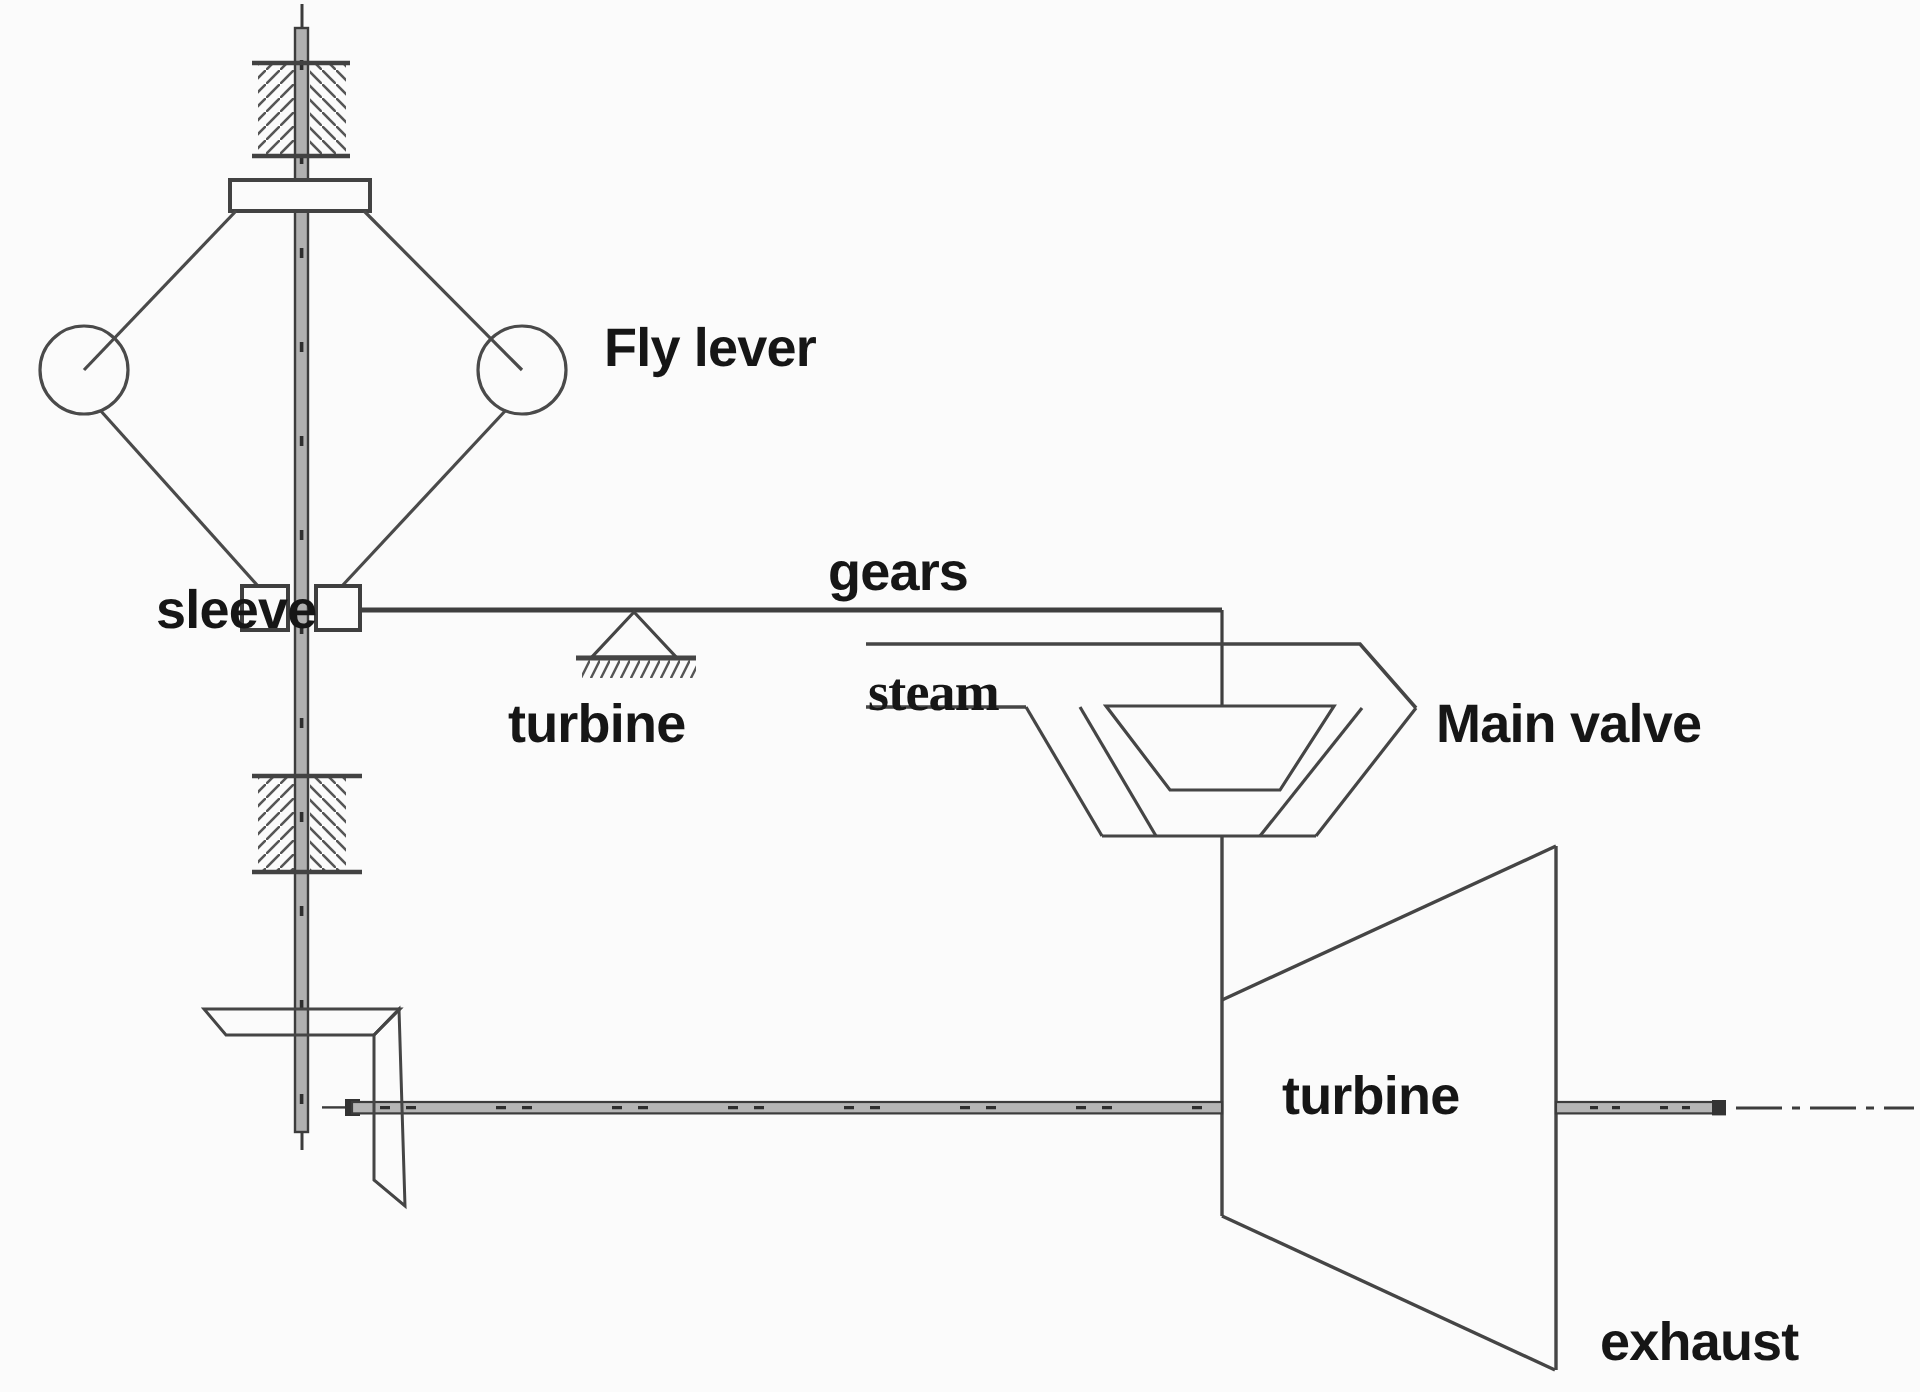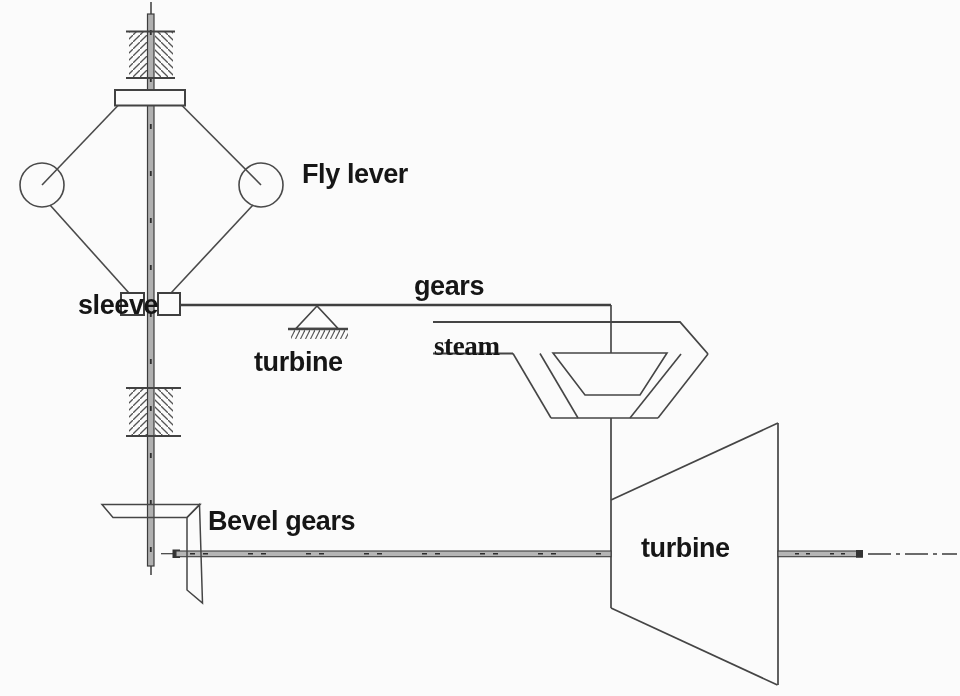--- a/index.html
+++ b/index.html
@@ -136,16 +136,17 @@
       <path d="M102,504.5 L200,504.5 L187,517.5 L113,517.5 Z"></path>
       <path d="M187,517.5 L199.5,504.5 L202.5,603 L187,590 Z"></path>
     </g>
   </svg>
 
   <div class="lbl lbl-fly-balls">Fly lever</div>
   <div class="lbl lbl-sleeve">sleeve</div>
   <div class="lbl lbl-lever">gears</div>
   <div class="lbl lbl-fulcrum">turbine</div>
   <div class="lbl lbl-steam">steam</div>
-  <div class="lbl lbl-bevel-gears">Bevel gears</div>
+  <div class="lbl lbl-main-valve">Main valve</div>
   <div class="lbl lbl-turbine">turbine</div>
+  <div class="lbl lbl-exhaust">exhaust</div>
 
 </div>
 
 </body></html>

